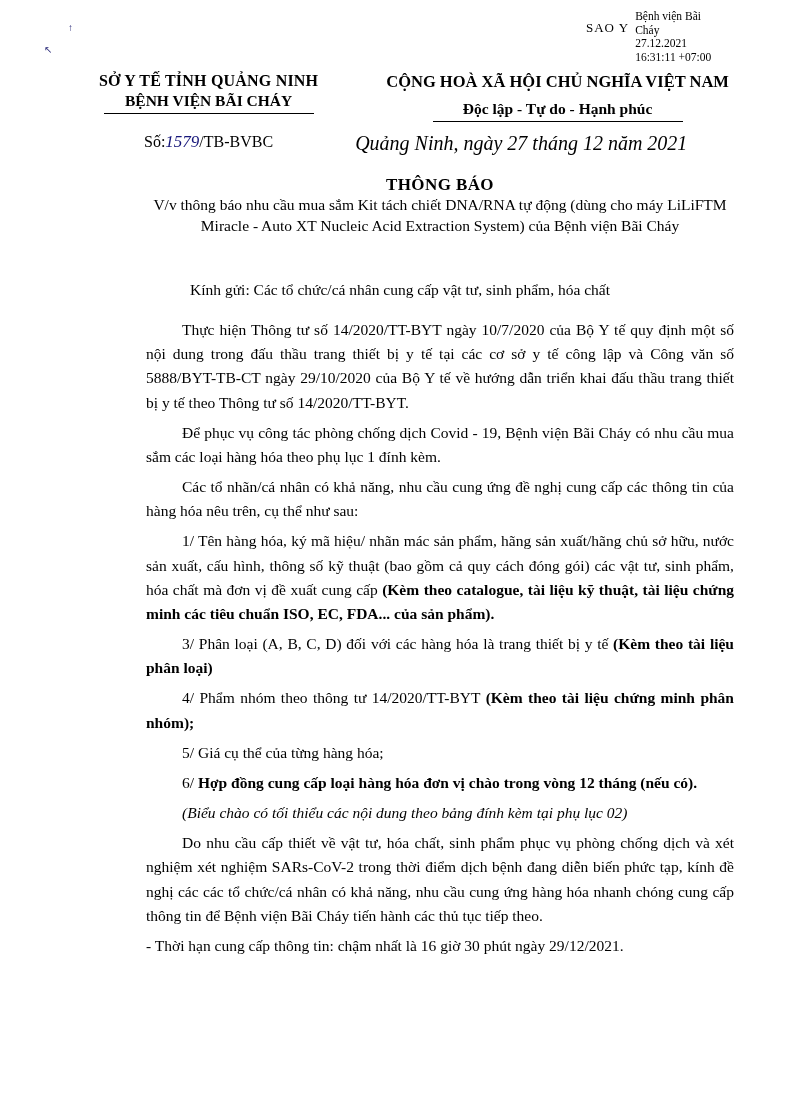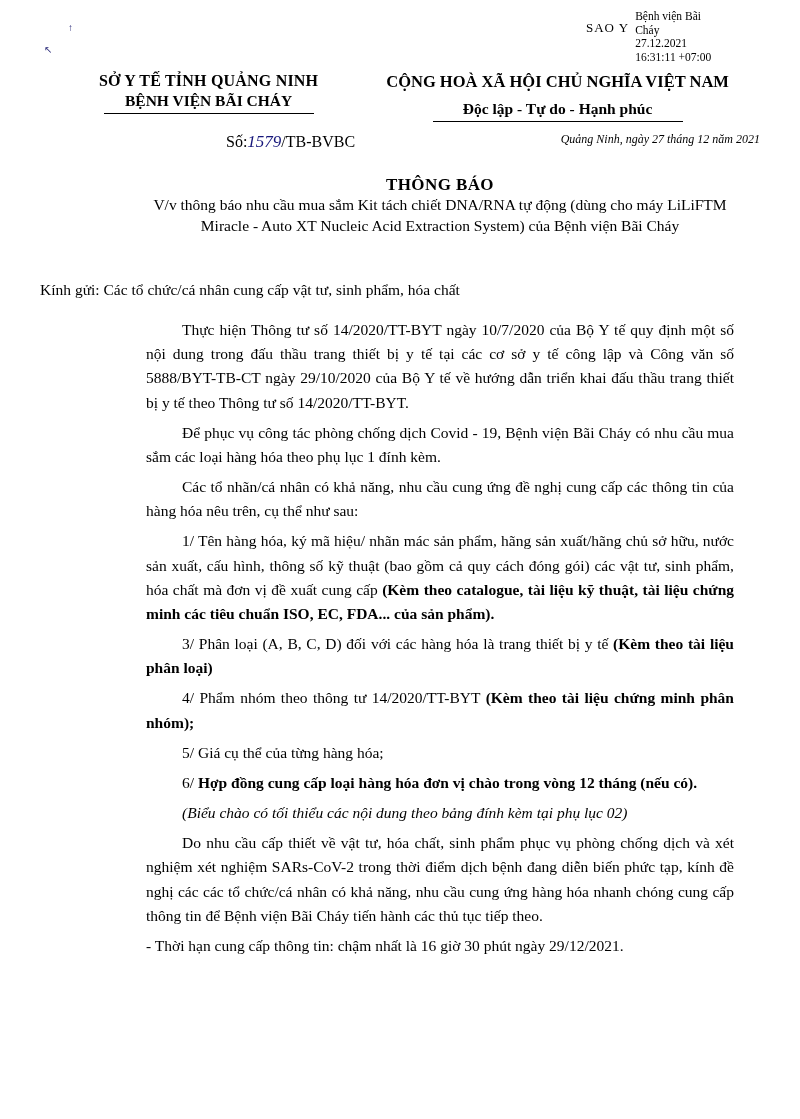--- a/index.html
+++ b/index.html
@@ -108,28 +108,28 @@
   
   .numrow {
     position: absolute;
     top: 132px;
     left: 40px;
     right: 40px;
     display: flex;
   }
   .numrow-left {
     width: 42%;
-    text-align: right;
+    text-align: center;
     padding-left: 22px;
     font-size: 16px;
   }
   .numrow-right {
     width: 58%;
-    text-align: right;
-    font-size: 12px;
+    text-align: left;
+    font-size: 20px;
     font-style: italic;
   }
   .handwritten {
     color: #16167a;
     font-family: "Liberation Serif", serif;
     font-style: italic;
     font-size: 17px;
   }
 
   
@@ -148,21 +148,21 @@
   .doc-subtitle {
     font-size: 15.5px;
     line-height: 1.33;
   }
 
   .recipient {
     position: absolute;
     top: 281px;
     left: 40px;
     right: 40px;
-    text-align: left;
+    text-align: center;
     font-size: 15.5px;
   }
 
   
   .body {
     position: absolute;
     top: 318px;
     left: 146px;
     width: 600px;
     font-size: 15.5px;

